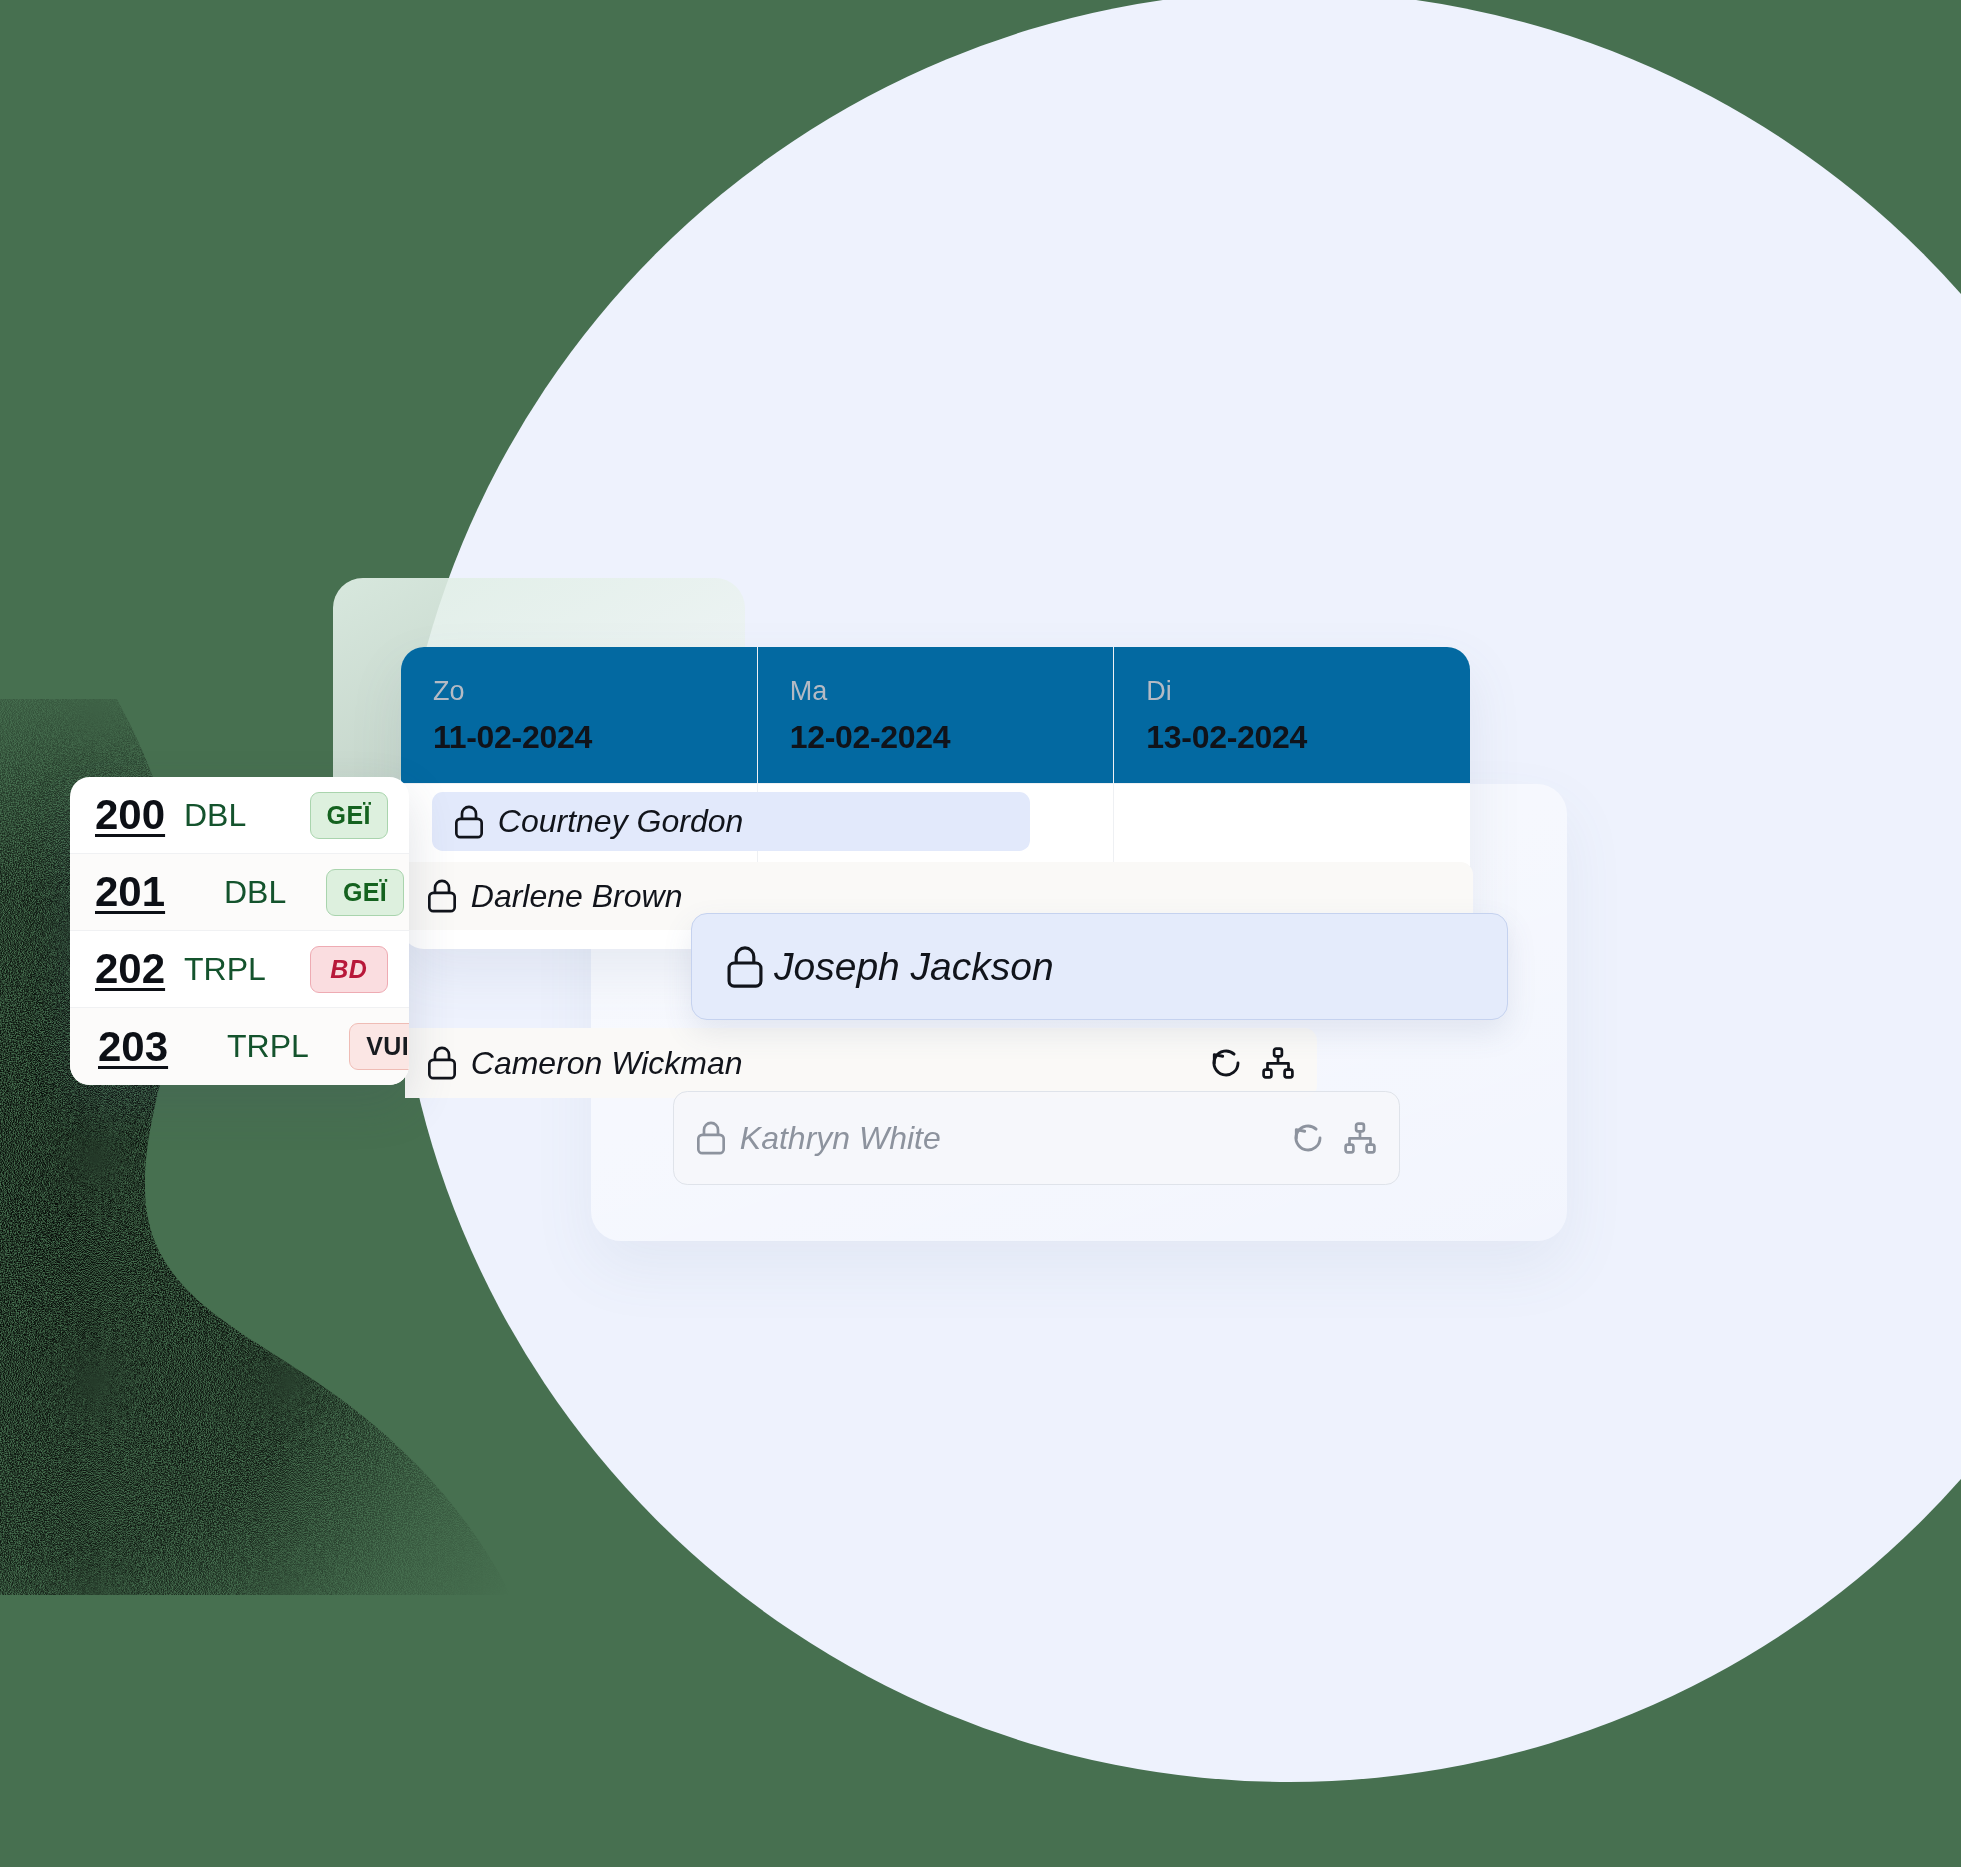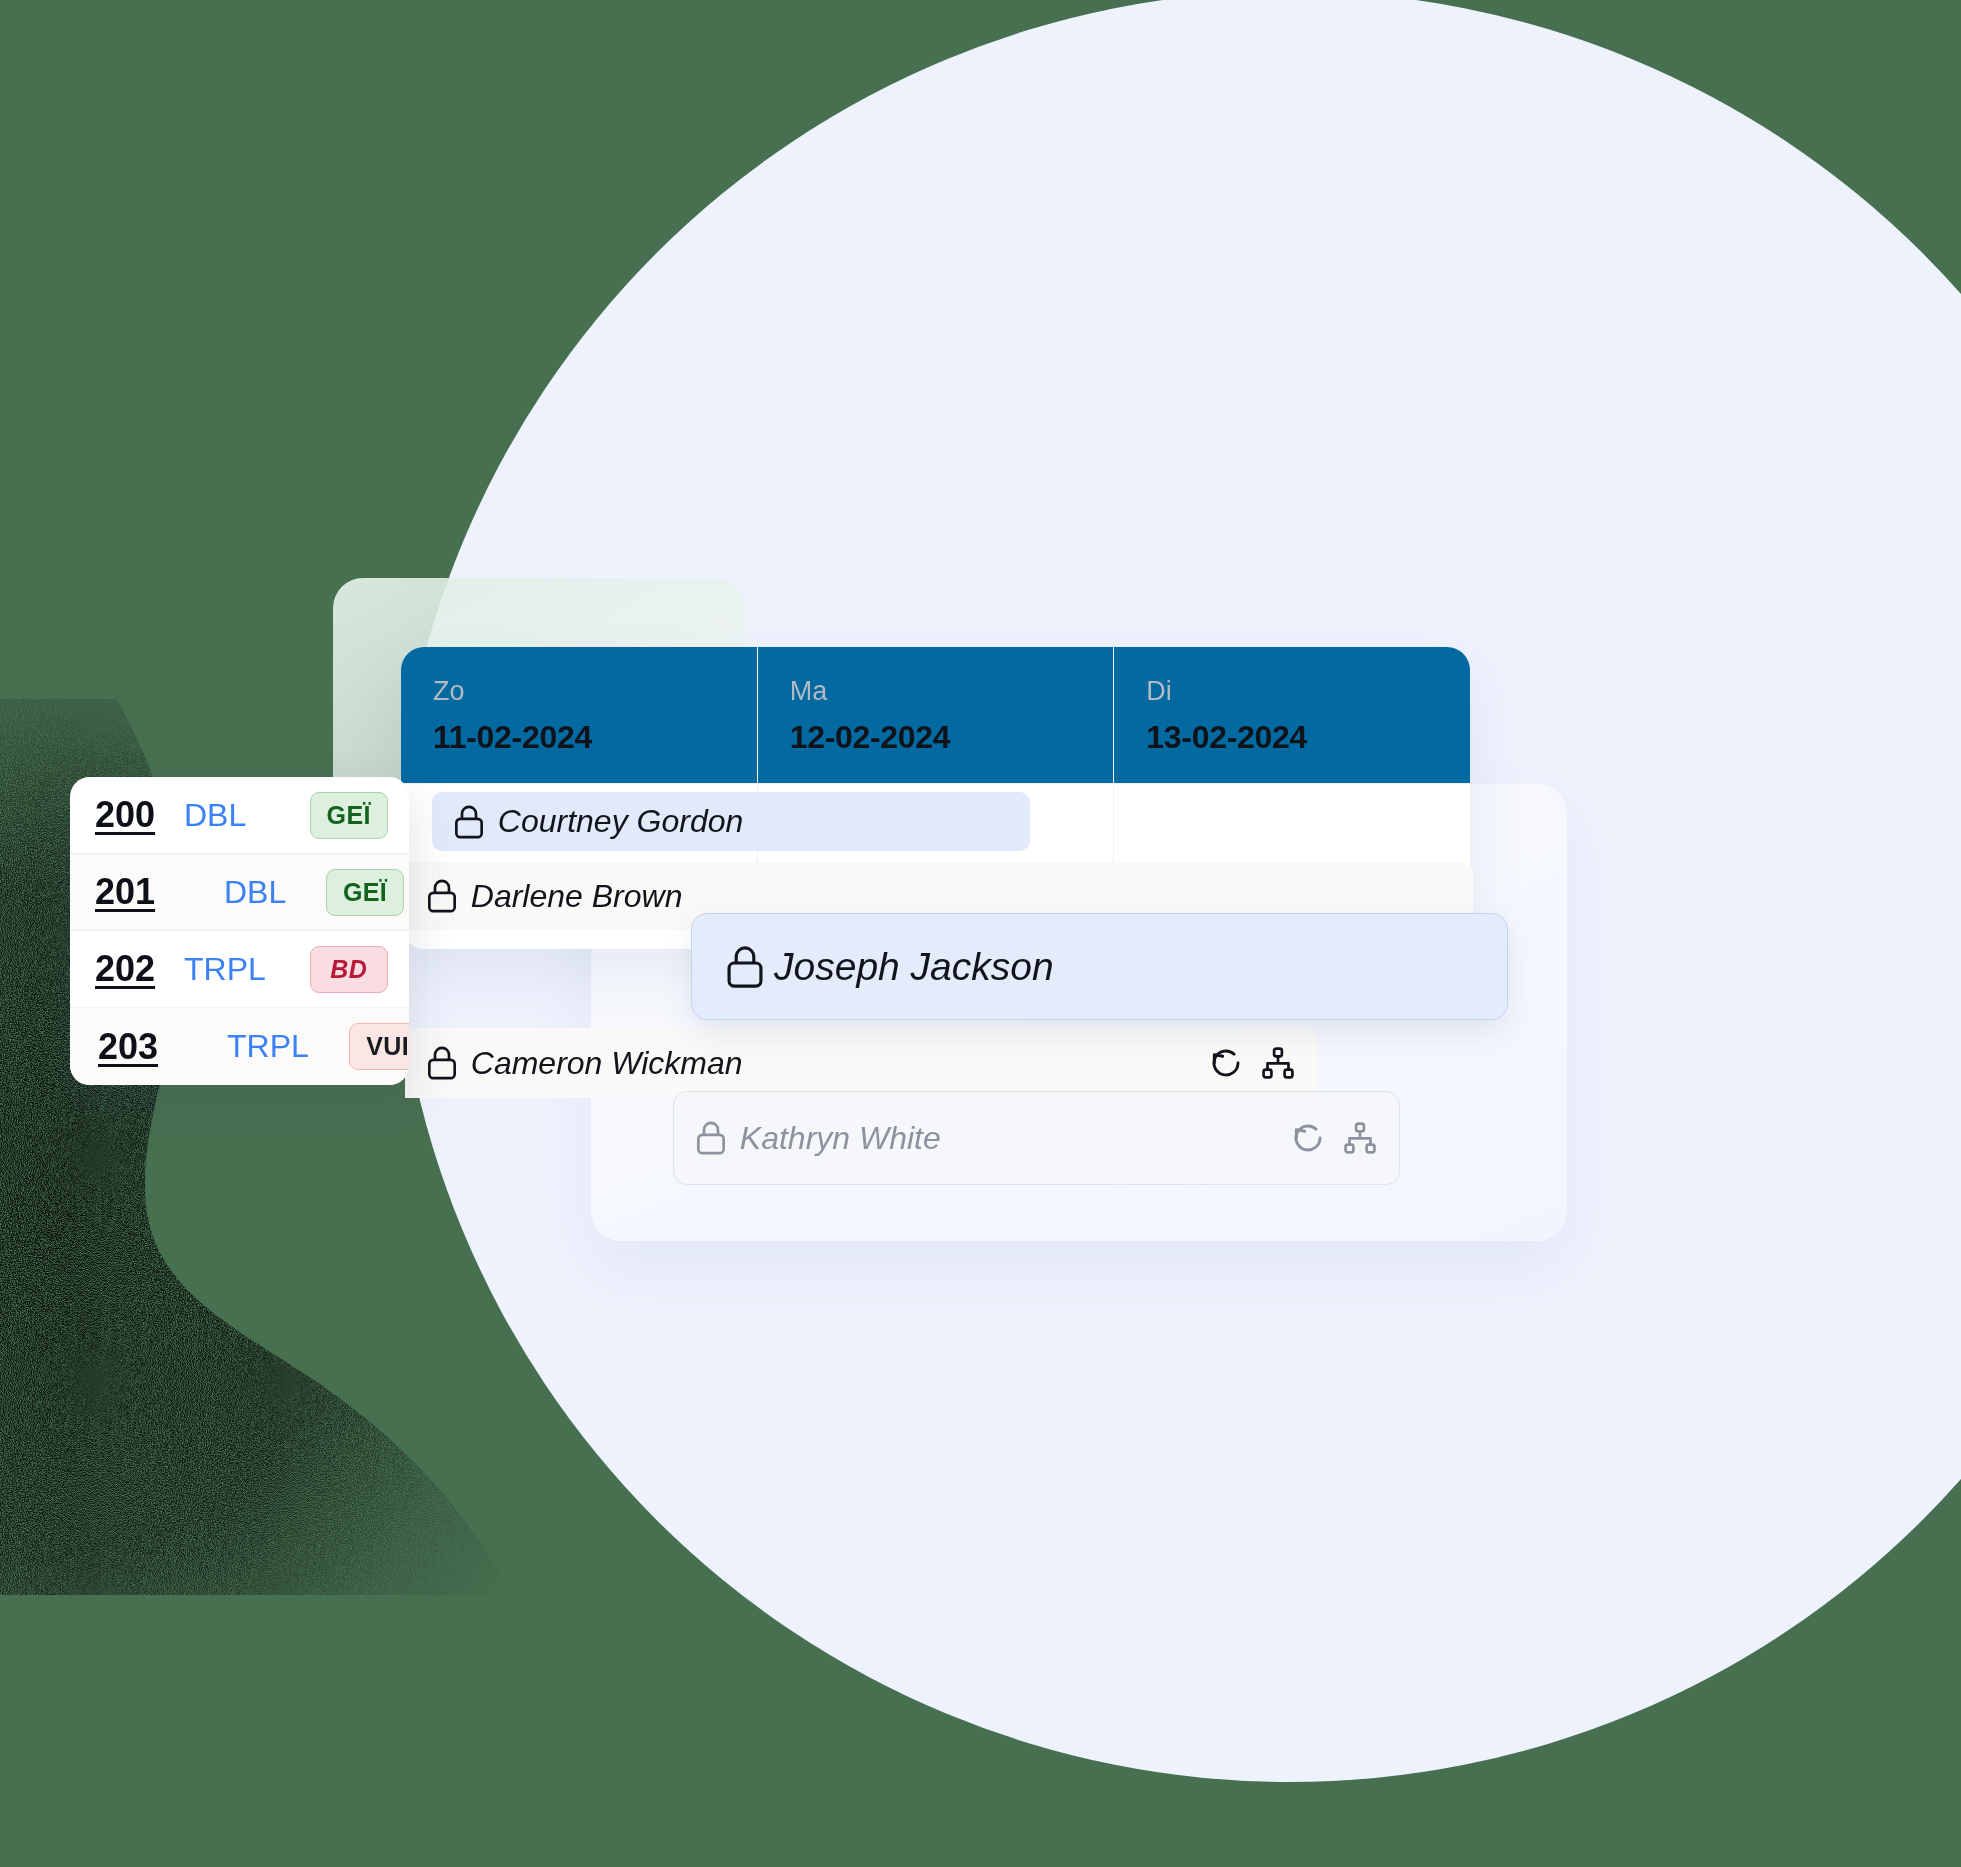--- a/index.html
+++ b/index.html
@@ -129,31 +129,31 @@
     display: flex;
     align-items: center;
     height: 77px;
     padding: 0 21.5px 0 25px;
     box-sizing: border-box;
     border-bottom: 1.8px solid #f0f1f3;
   }
   .room-row:last-child { border-bottom: none; padding-left: 28px; }
   .room-row.tint { background: #fcfbfa; gap: 40px; }
   .room-no {
-    font-size: 36px;
+    font-size: 42px;
     font-weight: 700;
     color: #0d1016;
     text-decoration: underline;
     text-underline-offset: 5.4px;
     text-decoration-thickness: 2.7px;
     min-width: 73px;
   }
   .room-type {
     font-size: 32px;
-    color: #3b82f6;
+    color: #14532d;
     margin-left: 16px;
     flex: 1;
   }
   .tag {
     font-size: 25px;
     font-weight: 700;
     letter-spacing: 0.4px;
     padding: 8px 14.3px;
     border-radius: 9px;
     border: 1.8px solid transparent;

